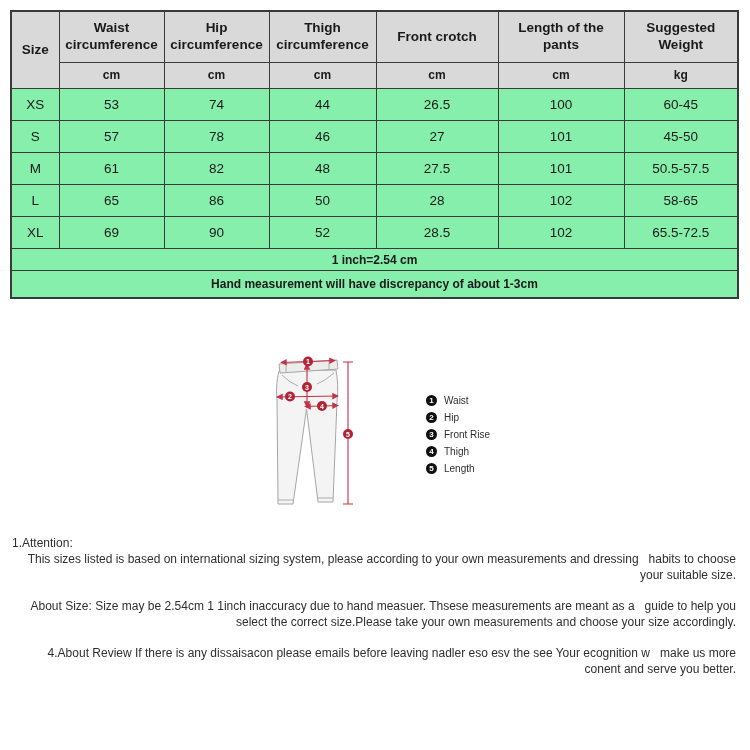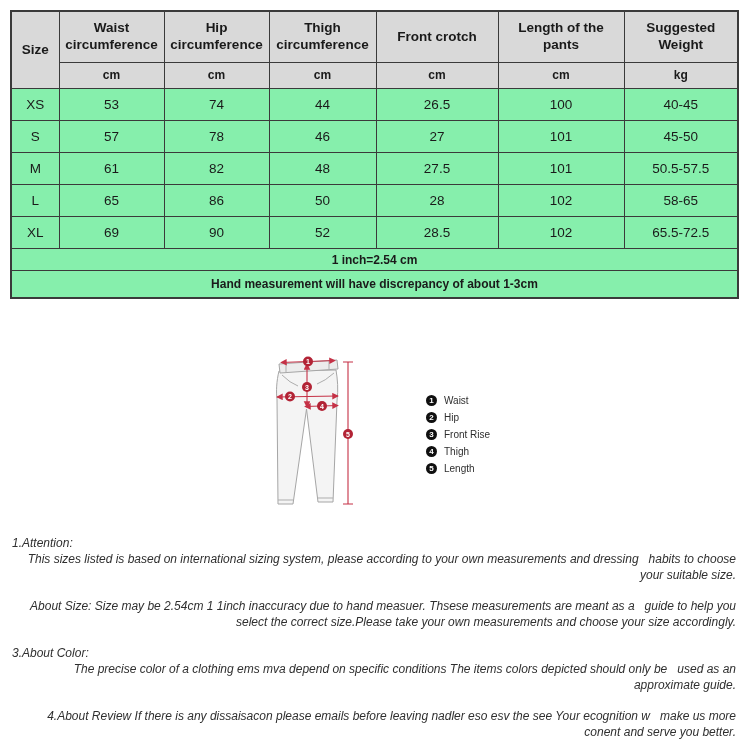--- a/index.html
+++ b/index.html
@@ -42,21 +42,21 @@
   .legend{position:absolute;left:426px;top:46px;}
   .legend-item{display:flex;align-items:center;margin-bottom:6px;height:11px;}
   .legend-dot{
     width:11px;height:11px;border-radius:50%;background:#101010;color:#ffffff;
     font-size:8px;font-weight:bold;line-height:11px;text-align:center;flex:0 0 11px;
   }
   .legend-label{font-size:10px;color:#2e2e2e;margin-left:7px;}
 
   
   .notes{margin:14px 14px 0 12px;font-size:12px;line-height:16px;color:#2f2f2f;}
-  .note-block{margin-bottom:15px;font-style:italic;}
+  .note-block{margin-bottom:15px;}
   .note-heading{white-space:pre-wrap;}
   .note-body{white-space:pre-wrap;text-align:right;}
 </style>
 </head>
 <body>
 
 <table class="size-table">
   <colgroup>
     <col style="width:48px">
       <col style="width:105px">
@@ -86,21 +86,21 @@
     </tr>
   </thead>
   <tbody>
     <tr>
       <td>XS</td>
       <td>53</td>
       <td>74</td>
       <td>44</td>
       <td>26.5</td>
       <td>100</td>
-      <td>40-45</td>
+      <td>60-45</td>
     </tr>
     <tr>
       <td>S</td>
       <td>57</td>
       <td>78</td>
       <td>46</td>
       <td>27</td>
       <td>101</td>
       <td>45-50</td>
     </tr>
@@ -210,19 +210,15 @@
 
 <div class="notes">
   <div class="note-block">
     <div class="note-heading">1.Attention:</div>
     <div class="note-body">This sizes listed is based on international sizing system, please according to your own measurements and dressing   habits to choose your suitable size.</div>
   </div>
   <div class="note-block">
     <div class="note-body">About Size: Size may be 2.54cm 1 1inch inaccuracy due to hand measuer. Thsese measurements are meant as a   guide to help you select the correct size.Please take your own measurements and choose your size accordingly.</div>
   </div>
   <div class="note-block">
-    <div class="note-heading">3.About Color:</div>
-    <div class="note-body">The precise color of a clothing ems mva depend on specific conditions The items colors depicted should only be   used as an approximate guide.</div>
-  </div>
-  <div class="note-block">
     <div class="note-body">4.About Review If there is any dissaisacon please emails before leaving nadler eso esv the see Your ecognition w   make us more conent and serve you better.</div>
   </div>
 </div>
 
 </body></html>

